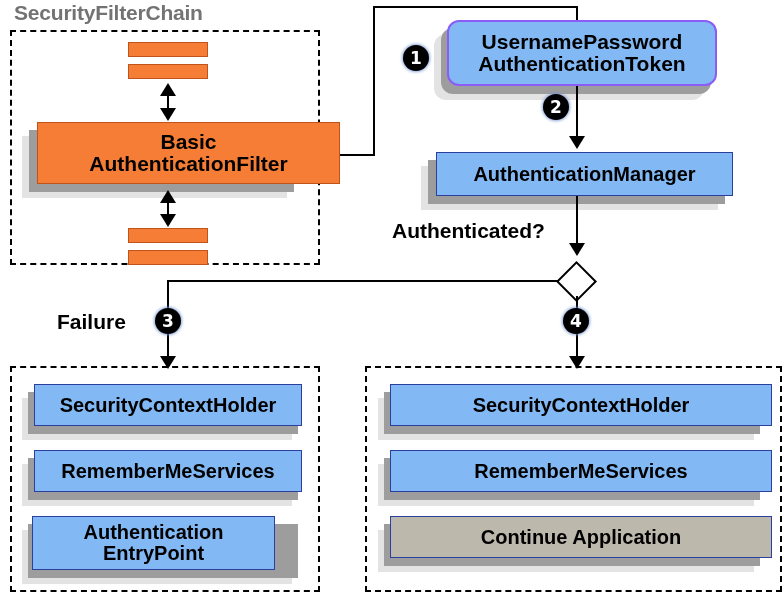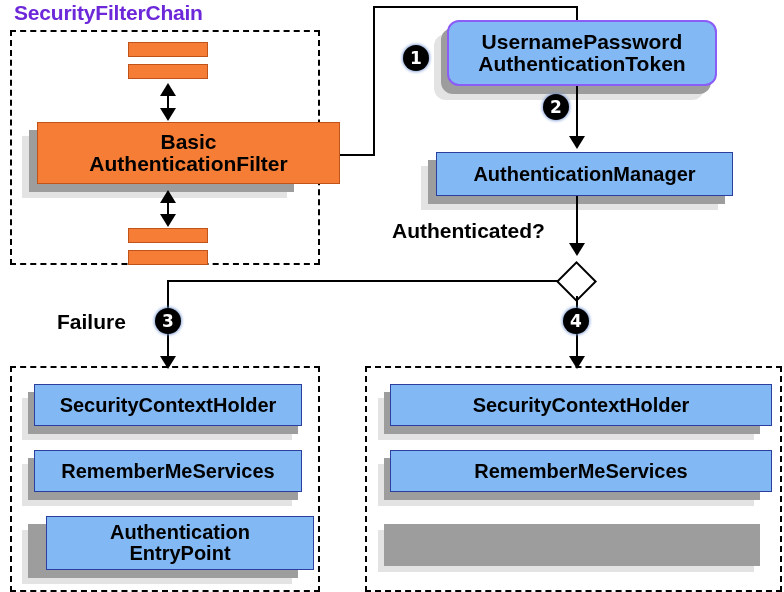--- a/index.html
+++ b/index.html
@@ -24,21 +24,21 @@
     border: 2px dashed #000000;
     background: transparent;
     box-sizing: border-box;
   }
 
   
   .group-title {
     position: absolute;
     font-weight: bold;
     font-size: 21px;
-    color: #6d28d9;
+    color: #737373;
     white-space: nowrap;
     letter-spacing: -0.2px;
   }
 
   
   .node {
     position: absolute;
     box-sizing: border-box;
     display: flex;
     align-items: center;
@@ -263,21 +263,21 @@
   </div>
 
   <div class="shadow-light" style="left:22px; top:464px; width:270px; height:42px;"></div>
   <div class="shadow-dark" style="left:28px; top:458px; width:270px; height:42px;"></div>
   <div class="node node-blue" style="left:34px; top:450px; width:268px; height:42px;">
     <span class="lbl">RememberMeServices</span>
   </div>
 
   <div class="shadow-light" style="left:22px; top:530px; width:270px; height:54px;"></div>
   <div class="shadow-dark" style="left:28px; top:524px; width:270px; height:54px;"></div>
-  <div class="node node-blue" style="left:46px; top:516px; width:268px; height:54px;">
+  <div class="node node-blue" style="left:32px; top:516px; width:243px; height:54px;">
     <span class="lbl">
       <span>Authentication</span><br>
       <span>EntryPoint</span>
     </span>
   </div>
 
   <div class="dashed-group" style="left:365px; top:366px; width:417px; height:226px;"></div>
 
   <div class="shadow-light" style="left:378px; top:398px; width:376px; height:42px;"></div>
   <div class="shadow-dark" style="left:384px; top:392px; width:376px; height:42px;"></div>
@@ -286,14 +286,17 @@
   </div>
 
   <div class="shadow-light" style="left:378px; top:464px; width:376px; height:42px;"></div>
   <div class="shadow-dark" style="left:384px; top:458px; width:376px; height:42px;"></div>
   <div class="node node-blue" style="left:390px; top:450px; width:382px; height:42px;">
     <span class="lbl">RememberMeServices</span>
   </div>
 
   <div class="shadow-light" style="left:378px; top:530px; width:376px; height:42px;"></div>
   <div class="shadow-dark" style="left:384px; top:524px; width:376px; height:42px;"></div>
+  <div class="node node-grey" style="left:390px; top:516px; width:382px; height:42px;">
+    <span class="lbl">Continue Application</span>
+  </div>
 
 </div>
 
 </body></html>

